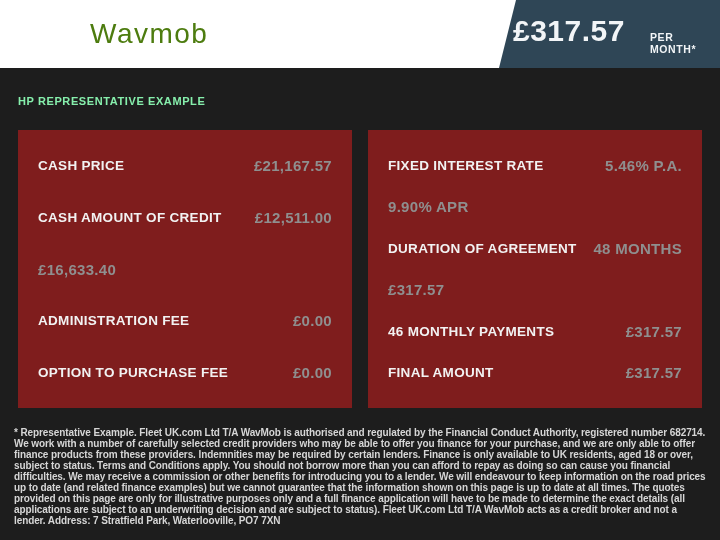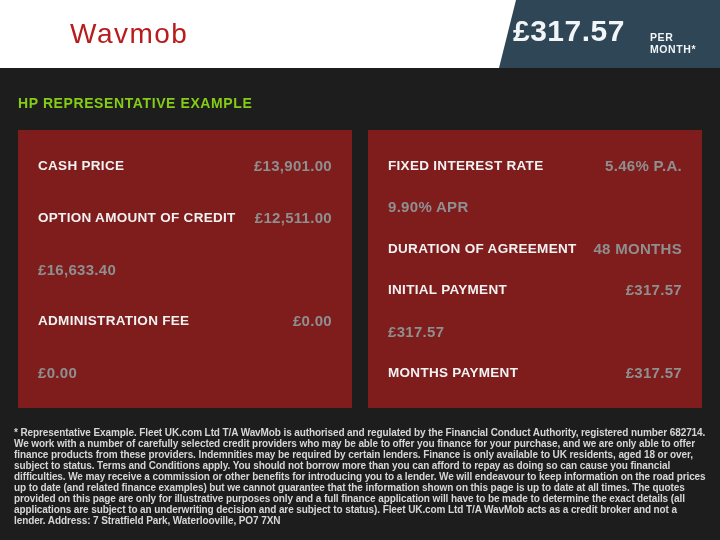--- a/index.html
+++ b/index.html
@@ -18,25 +18,25 @@
   
   .header {
     position: absolute;
     top: 0; left: 0; right: 0;
     height: 68px;
     background: #ffffff;
     display: flex;
     align-items: center;
   }
   .logo {
-    margin-left: 70px;
+    margin-left: 90px;
     font-size: 28px;
     font-weight: 300;
     letter-spacing: 1.5px;
-    color: #b91c1c;
+    color: #4d7c0f;
     cursor: pointer;
   }
   .price-badge {
     position: absolute;
     top: 0; right: 0;
     width: 221px;
     height: 68px;
     background: #2f4656;
     clip-path: polygon(17px 0, 100% 0, 100% 100%, 0 100%);
     display: flex;
@@ -62,23 +62,23 @@
     color: #f2f5f7;
     letter-spacing: 0.6px;
     margin-left: 16px;
   }
 
   
   .section-title {
     position: absolute;
     top: 95px;
     left: 18px;
-    font-size: 14px;
-    font-weight: 700;
-    color: #84cc16;
+    font-size: 11px;
+    font-weight: 700;
+    color: #86efac;
     letter-spacing: 0.6px;
   }
 
   
   .panels {
     position: absolute;
     top: 130px;
     left: 18px;
     right: 18px;
     height: 278px;
@@ -143,59 +143,60 @@
     </div>
   </div>
 
   <div class="section-title">HP REPRESENTATIVE EXAMPLE</div>
 
   <div class="panels">
 
     <div class="panel">
       <div class="finance-row">
         <span class="finance-label">CASH PRICE</span>
-        <span class="finance-value">£13,901.00</span>
-      </div>
-      <div class="finance-row">
-        <span class="finance-label">OPTION AMOUNT OF CREDIT</span>
+        <span class="finance-value">£21,167.57</span>
+      </div>
+      <div class="finance-row">
+        <span class="finance-label">CASH AMOUNT OF CREDIT</span>
         <span class="finance-value">£12,511.00</span>
       </div>
       <div class="finance-row">
         <span class="finance-value">£16,633.40</span>
       </div>
       <div class="finance-row">
         <span class="finance-label">ADMINISTRATION FEE</span>
         <span class="finance-value">£0.00</span>
       </div>
       <div class="finance-row">
+        <span class="finance-label">OPTION TO PURCHASE FEE</span>
         <span class="finance-value">£0.00</span>
       </div>
     </div>
 
     <div class="panel">
       <div class="finance-row">
         <span class="finance-label">FIXED INTEREST RATE</span>
         <span class="finance-value">5.46% P.A.</span>
       </div>
       <div class="finance-row">
         <span class="finance-value">9.90% APR</span>
       </div>
       <div class="finance-row">
         <span class="finance-label">DURATION OF AGREEMENT</span>
         <span class="finance-value">48 MONTHS</span>
       </div>
       <div class="finance-row">
-        <span class="finance-label">INITIAL PAYMENT</span>
         <span class="finance-value">£317.57</span>
       </div>
       <div class="finance-row">
+        <span class="finance-label">46 MONTHLY PAYMENTS</span>
         <span class="finance-value">£317.57</span>
       </div>
       <div class="finance-row">
-        <span class="finance-label">MONTHS PAYMENT</span>
+        <span class="finance-label">FINAL AMOUNT</span>
         <span class="finance-value">£317.57</span>
       </div>
     </div>
 
   </div>
 
   <div class="disclaimer">* Representative Example. Fleet UK.com Ltd T/A WavMob is authorised and regulated by the Financial Conduct Authority, registered number 682714. We work with a number of carefully selected credit providers who may be able to offer you finance for your purchase, and we are only able to offer finance products from these providers. Indemnities may be required by certain lenders. Finance is only available to UK residents, aged 18 or over, subject to status. Terms and Conditions apply. You should not borrow more than you can afford to repay as doing so can cause you financial difficulties. We may receive a commission or other benefits for introducing you to a lender. We will endeavour to keep information on the road prices up to date (and related finance examples) but we cannot guarantee that the information shown on this page is up to date at all times. The quotes provided on this page are only for illustrative purposes only and a full finance application will have to be made to determine the exact details (all applications are subject to an underwriting decision and are subject to status). Fleet UK.com Ltd T/A WavMob acts as a credit broker and not a lender. Address: 7 Stratfield Park, Waterlooville, PO7 7XN</div>
 
 </div>
 

